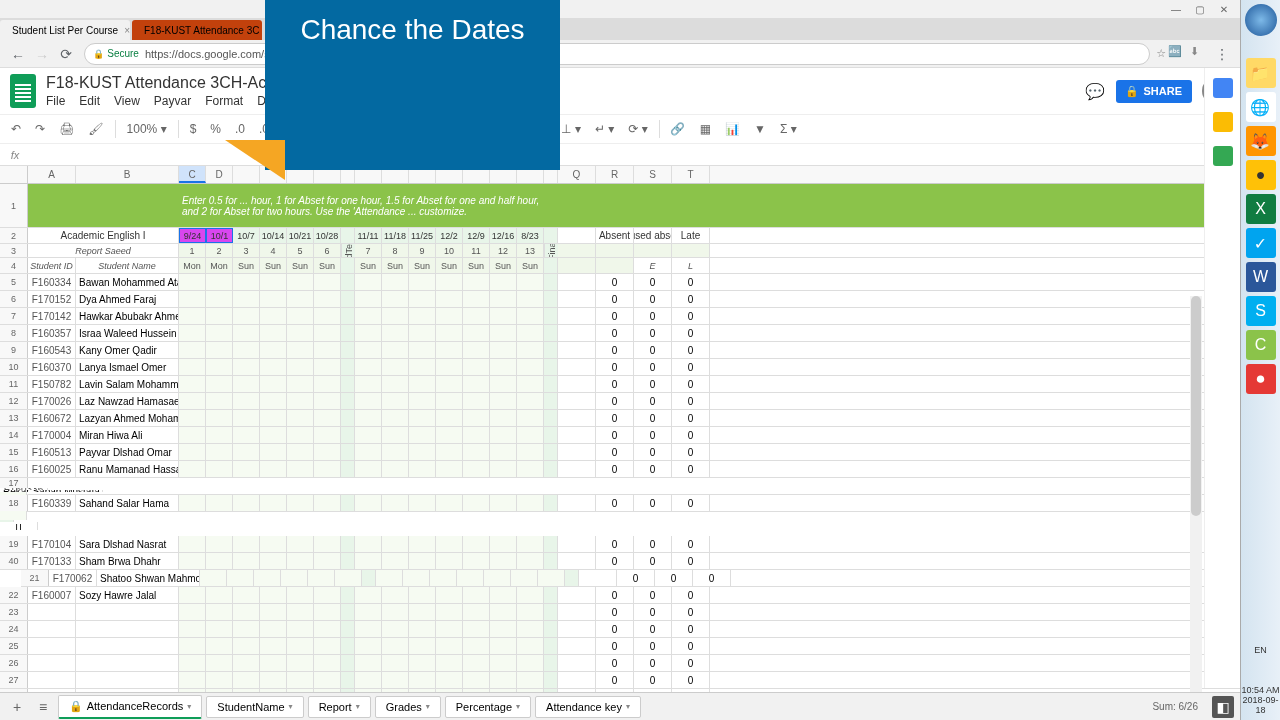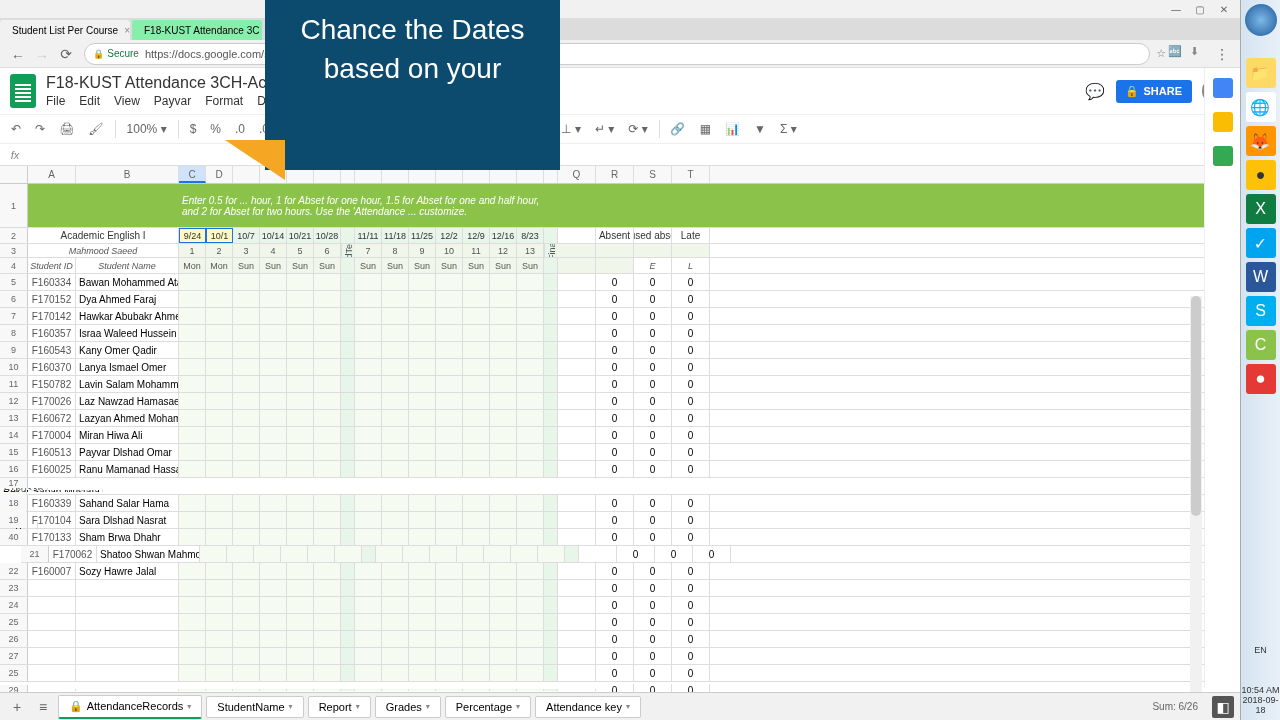--- a/index.html
+++ b/index.html
@@ -14,21 +14,21 @@
 
 .browser { position: absolute; left: 0; top: 0; width: 1240px; height: 720px; background: #fff; }
 
 
 .titlebar { height: 18px; background: #f1f1f1; display: flex; justify-content: flex-end; align-items: center; padding-right: 4px; }
 .titlebar span { width: 24px; height: 14px; display: inline-flex; align-items: center; justify-content: center; font-size: 10px; color: #666; }
 
 
 .tabs { height: 22px; background: #dcdcdc; display: flex; align-items: flex-end; }
 .tab { height: 20px; padding: 0 8px; background: #f1f1f1; border-radius: 3px 3px 0 0; display: flex; align-items: center; font-size: 10px; margin-right: 2px; max-width: 130px; overflow: hidden; white-space: nowrap; }
-.tab.active { background: #86efac; }
+.tab.active { background: #c2410c; }
 .tab .favicon { width: 12px; height: 12px; margin-right: 4px; border-radius: 2px; }
 .tab .close { margin-left: 6px; color: #888; }
 
 
 .addressbar { height: 28px; background: #f1f1f1; display: flex; align-items: center; padding: 0 6px; border-bottom: 1px solid #ddd; }
 .nav-btn { width: 24px; height: 24px; display: flex; align-items: center; justify-content: center; color: #5f6368; font-size: 14px; }
 .url-box { flex: 1; height: 22px; background: #fff; border: 1px solid #ccc; border-radius: 11px; display: flex; align-items: center; padding: 0 8px; margin: 0 6px; font-size: 11px; }
 .url-box .secure { color: #0b8043; font-size: 10px; display: flex; align-items: center; }
 .url-box .secure::before { content: "🔒"; font-size: 9px; margin-right: 3px; }
 .url-box .url { color: #555; margin-left: 6px; }
@@ -68,32 +68,32 @@
 .cell { border-right: 1px solid #ddd; font-size: 10px; padding: 1px 3px; display: flex; align-items: center; overflow: hidden; white-space: nowrap; }
 
 .w-a { width: 48px; } .w-b { width: 103px; } .w-date { width: 27px; }
 .w-mid { width: 14px; } .w-final { width: 14px; } .w-abs { width: 38px; }
 .w-ex { width: 38px; } .w-late { width: 38px; }
 
 
 .row-banner { background: #8bc34a; color: #fff; }
 .row-banner .cell { border-right-color: #8bc34a; font-style: italic; font-size: 10px; }
 .row-dates .cell { background: #e8f5e9; text-align: center; justify-content: center; font-size: 9px; color: #333; }
-.row-dates .cell.selected { border: 1px solid #1a73e8; background: #fef9c3; }
+.row-dates .cell.selected { border: 1px solid #1a73e8; background: #d946ef; }
 .row-dates .merged-label { background: #fff; text-align: center; justify-content: center; font-size: 10px; }
 .row-nums .cell, .row-days .cell { background: #f0f7ea; text-align: center; justify-content: center; font-size: 9px; color: #555; }
 .data-row .cell { font-size: 10px; }
 .data-row .id-cell { text-align: center; justify-content: center; color: #555; }
 .data-row .att-cell { background: #f6fbf2; }
 .data-row .num-cell { text-align: center; justify-content: center; }
 
 .vertical-text { writing-mode: vertical-rl; transform: rotate(180deg); font-size: 9px; padding: 2px 0; }
 
 
-.callout { position: absolute; left: 265px; top: 0; width: 295px; height: 170px; background: #0c4a6e; color: #fff; font-size: 28px; font-weight: 500; padding: 10px 12px; text-align: center; line-height: 1.4; z-index: 50; }
+.callout { position: absolute; left: 265px; top: 0; width: 295px; height: 170px; background: #0369a1; color: #fff; font-size: 28px; font-weight: 500; padding: 10px 12px; text-align: center; line-height: 1.4; z-index: 50; }
 .callout::after { content: ""; position: absolute; left: -40px; bottom: -10px; width: 0; height: 0; border-right: 60px solid #f5a623; border-bottom: 40px solid transparent; }
 
 
 .sheet-tabs { position: absolute; bottom: 0; left: 0; right: 0; height: 28px; background: #f1f1f1; border-top: 1px solid #ccc; display: flex; align-items: center; padding: 0 6px; gap: 4px; z-index: 40; }
 .sheet-tab-btn { width: 22px; height: 22px; display: flex; align-items: center; justify-content: center; color: #666; font-size: 14px; }
 .sheet-tab { padding: 4px 10px; background: #fff; border: 1px solid #ccc; border-radius: 2px; font-size: 11px; display: flex; align-items: center; gap: 4px; }
 .sheet-tab.active { border-bottom: 2px solid #0f9d58; }
 .sheet-tab .arrow { font-size: 8px; color: #888; }
 
 
@@ -267,21 +267,21 @@
           <div class="cell w-date">12/16</div>
           <div class="cell w-date">8/23</div>
           <div class="cell w-final" style="background:#e8f5e9"></div>
           <div class="cell merged-label w-abs"></div>
           <div class="cell merged-label w-abs">Absent</div>
           <div class="cell merged-label w-ex">Excused absence</div>
           <div class="cell merged-label w-late">Late</div>
         </div>
         <div class="row row-nums" style="height: 14px;">
           <div class="row-h">3</div>
-          <div class="cell" style="width: 151px; justify-content: center; font-style: italic; background: rgb(255, 255, 255);">Mahmood Saeed</div>
+          <div class="cell" style="width: 151px; justify-content: center; font-style: italic; background: rgb(255, 255, 255);">Report Saeed</div>
           <div class="cell w-date">1</div>
           <div class="cell w-date">2</div>
           <div class="cell w-date">3</div>
           <div class="cell w-date">4</div>
           <div class="cell w-date">5</div>
           <div class="cell w-date">6</div>
           <div class="cell w-mid vertical-text" style="background: rgb(232, 245, 233);">MidTerm</div>
           <div class="cell w-date">7</div>
           <div class="cell w-date">8</div>
           <div class="cell w-date">9</div>
@@ -648,21 +648,21 @@
           <div class="cell w-date att-cell"></div>
           <div class="cell w-date att-cell"></div>
           <div class="cell w-date att-cell"></div>
           <div class="cell w-date att-cell"></div>
           <div class="cell w-final" style="background:#e8f5e9"></div>
           <div class="cell w-abs"></div>
           <div class="cell w-abs num-cell">0</div>
           <div class="cell w-ex num-cell">0</div>
           <div class="cell w-late num-cell">0</div>
         </div>
-        <div class="row data-row" style="height: 17px;">
+        <div class="row data-row" style="height: 17px; margin-top: 24px;">
           <div class="row-h">19</div>
           <div class="cell w-a id-cell">F170104</div>
           <div class="cell w-b">Sara Dlshad Nasrat</div>
           <div class="cell w-date att-cell"></div>
           <div class="cell w-date att-cell"></div>
           <div class="cell w-date att-cell"></div>
           <div class="cell w-date att-cell"></div>
           <div class="cell w-date att-cell"></div>
           <div class="cell w-date att-cell"></div>
           <div class="cell w-mid" style="background:#e8f5e9"></div>
@@ -927,21 +927,20 @@
   </div>
 
   <div class="side-panel">
     <div class="side-icon" style="background:#4285f4"></div>
     <div class="side-icon" style="background:#fbbc04"></div>
     <div class="side-icon" style="background:#34a853"></div>
   </div>
 
   <div class="callout">
     <div>Chance the Dates</div>
-    <div>based on your</div>
   </div>
 
   <div class="sheet-tabs">
     <div class="sheet-tab-btn">+</div>
     <div class="sheet-tab-btn">≡</div>
     <div class="sheet-tab active">🔒 <span>AttendanceRecords</span><span class="arrow">▾</span></div>
     <div class="sheet-tab">
         <span>StudentName</span>
         <span class="arrow">▾</span>
       </div>

